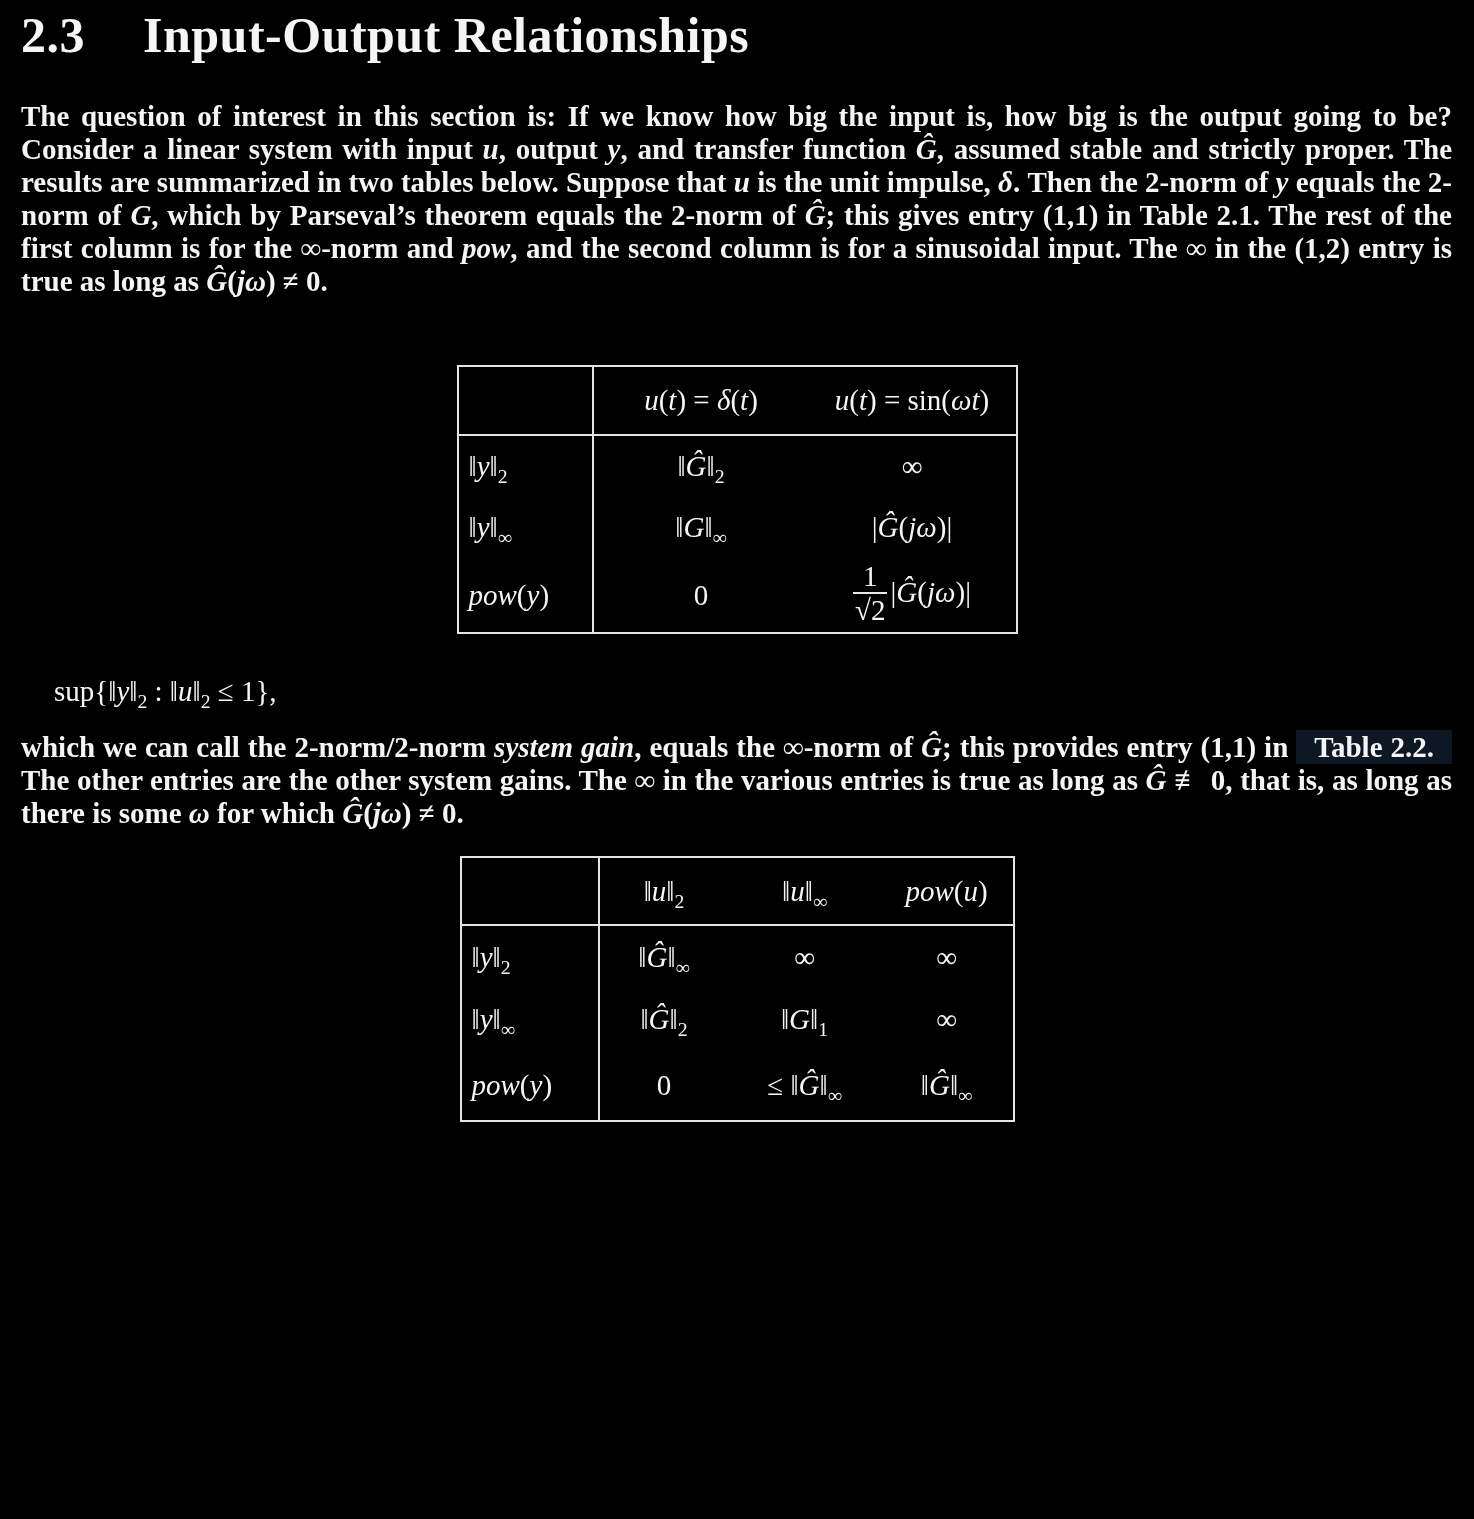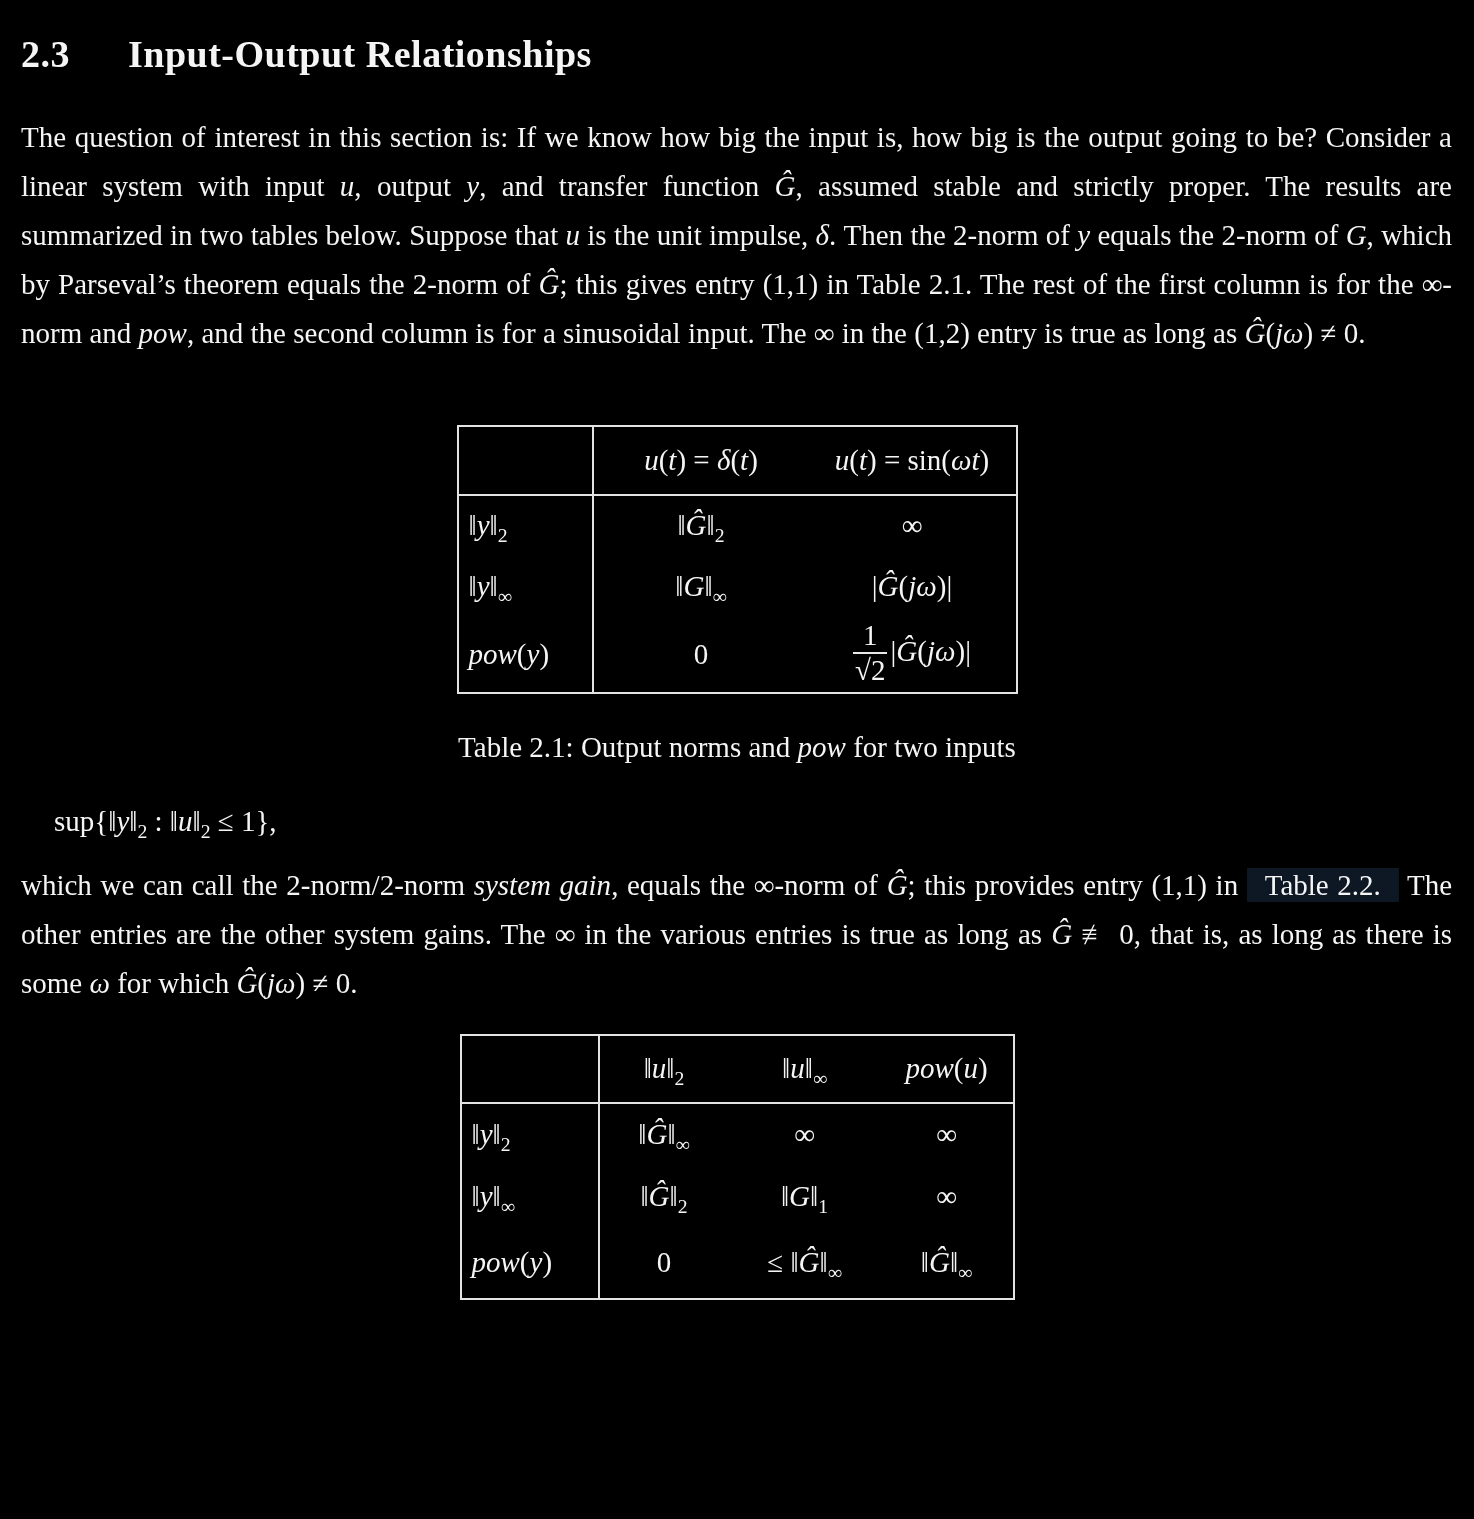--- a/index.html
+++ b/index.html
@@ -6,26 +6,26 @@
   body{
     width:1474px;height:1519px;overflow:hidden;
     background:#000000;color:#f5f5f5;
     font-family:"Liberation Serif","DejaVu Serif","DejaVu Sans",serif;
     font-size:29px;
   }
   .it{font-style:italic;}
   sub{font-size:68%;line-height:0;}
   .hl{background:#0e1824;padding:1px 18px;border-radius:1px;}
   h1{
-    margin:32px 0 0 21px;font-size:38px;font-weight:bold;
+    margin:5px 0 0 21px;font-size:50px;font-weight:bold;
     line-height:1.2;letter-spacing:0.5px;
   }
   h1 .secnum{margin-right:58px;}
   p.para{
-    margin:35px 22px 0 21px;text-align:justify;line-height:49px;
+    margin:35px 22px 0 21px;text-align:justify;line-height:33px;font-weight:bold;
   }
   p.para.indent{text-indent:55px;}
   #para-2{margin-top:32px;}
   #para-3{margin-top:22px;}
   .equation{margin:39px 0 0 54px;line-height:1.25;}
   figure{margin:0 auto;width:fit-content;}
   #figure-1{margin-top:67px;}
   #figure-2{margin-top:26px;}
   figure table{
     border-collapse:collapse;border:2.5px solid #e3e3e3;
@@ -98,21 +98,20 @@
         <tr class="r3">
           <td class="lab"><span class="it">pow</span><span>(</span><span class="it">y</span><span>)</span></td>
           <td><span>0</span></td>
           <td><span class="frac">
                 <span class="num">1</span>
                 <span class="den">√2</span>
               </span><span>|</span><span class="it">Ĝ</span><span>(</span><span class="it">jω</span><span>)|</span></td>
         </tr>
       </tbody>
     </table>
-    <figcaption><span>Table 2.1: Output norms and </span><span class="it">pow</span><span> for two inputs</span></figcaption>
   </figure>
 
 
   <div class="equation"><span>sup{</span><span>‖</span><span class="it">y</span><span>‖</span><sub>2</sub><span> : </span><span>‖</span><span class="it">u</span><span>‖</span><sub>2</sub><span> ≤ 1},</span></div>
 
   <p class="para" id="para-3"><span>which we can call the 2-norm/2-norm </span><span class="it">system gain</span><span>, equals the ∞-norm of </span><span class="it">Ĝ</span><span>; this provides entry (1,1) in </span><span class="hl">Table 2.2.</span><span> The other entries are the other system gains. The ∞ in the various entries is true as long as </span><span class="it">Ĝ</span><span> ≢ 0, that is, as long as there is some </span><span class="it">ω</span><span> for which </span><span class="it">Ĝ</span><span>(</span><span class="it">jω</span><span>) ≠ 0.</span></p>
 
   <figure id="figure-2">
     <table class="t2">
       <colgroup>

